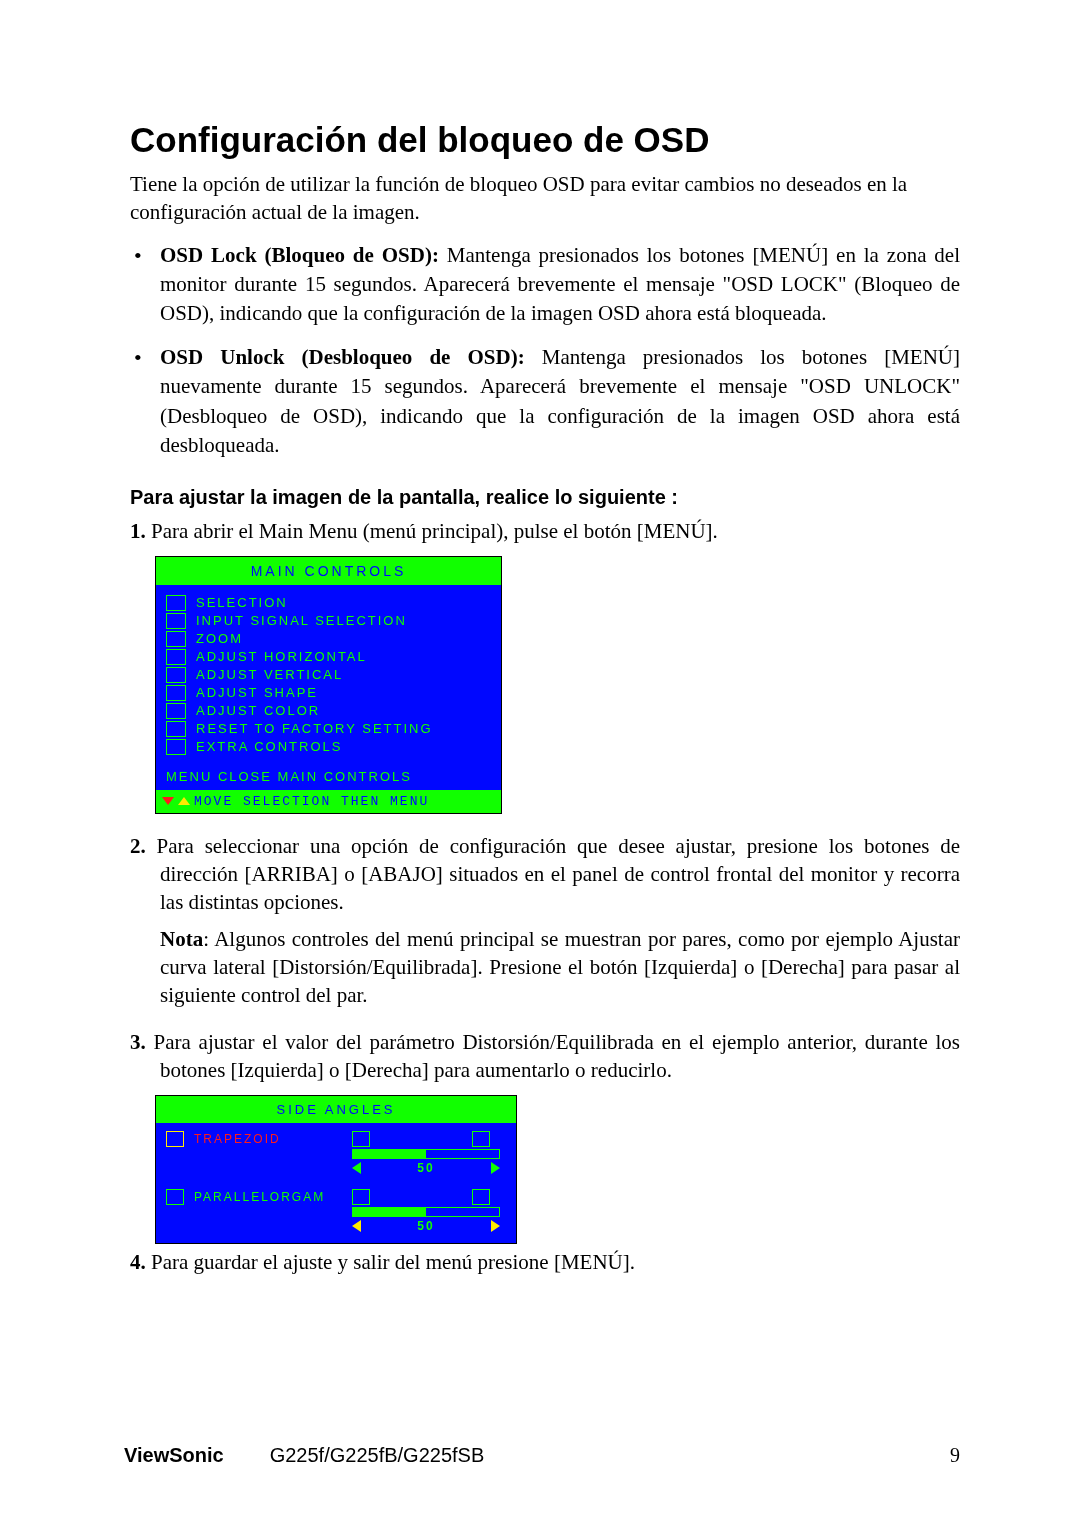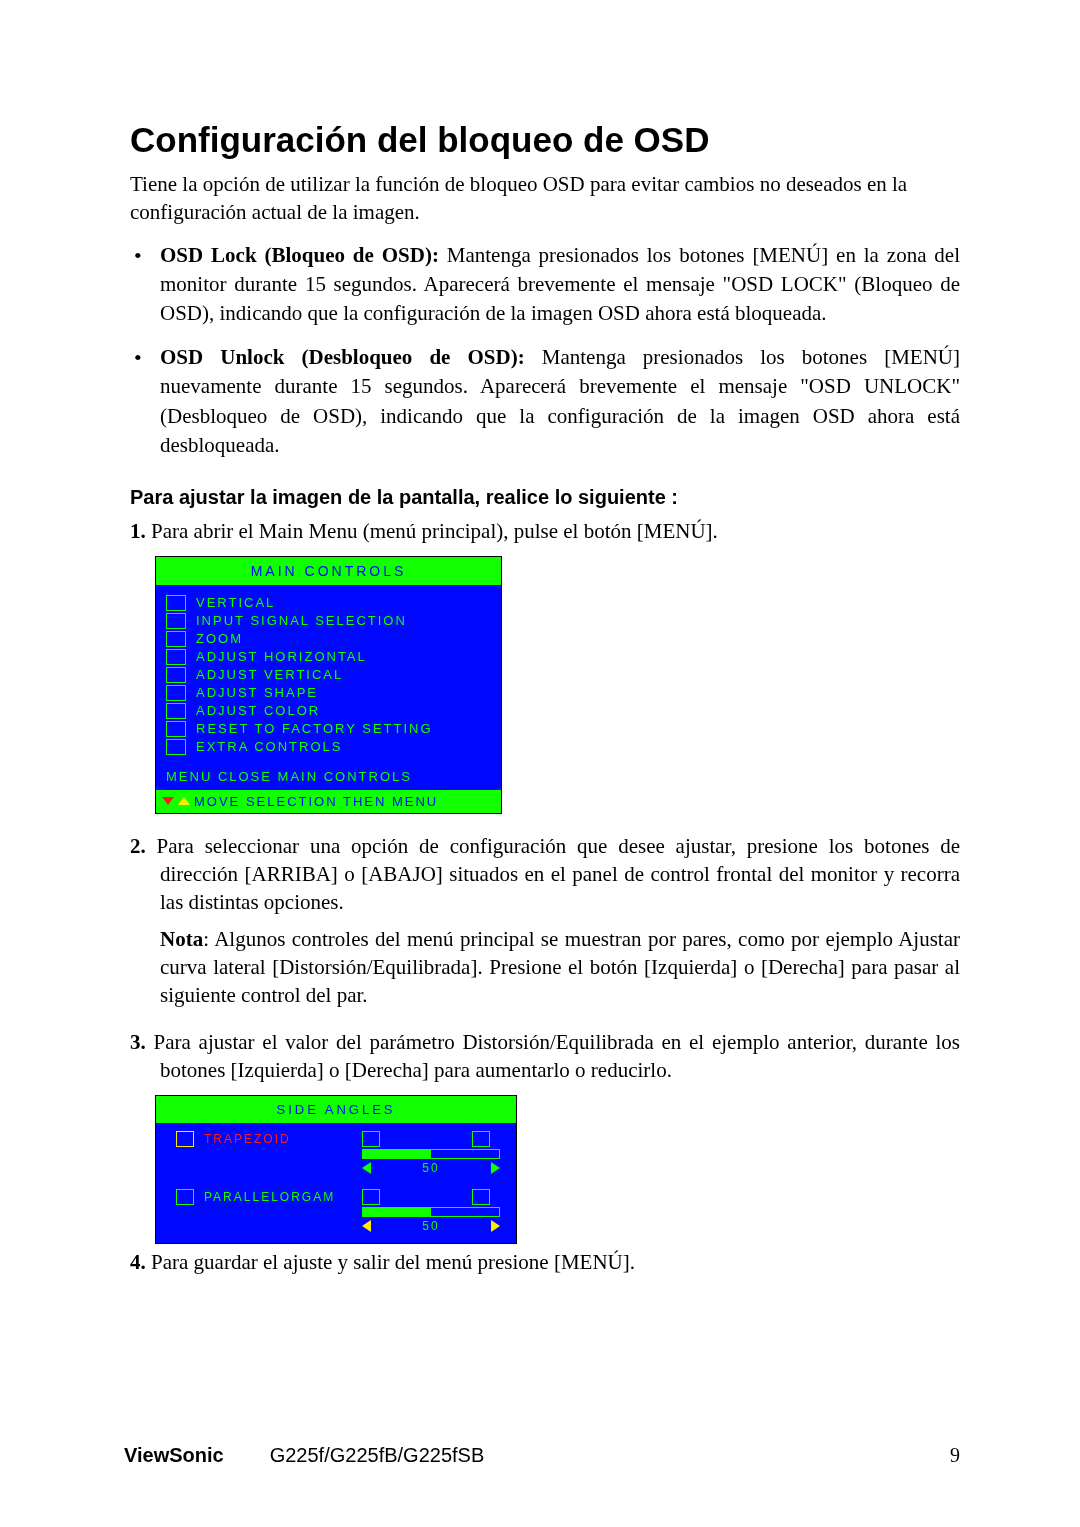--- a/index.html
+++ b/index.html
@@ -14,46 +14,46 @@
   .bold{font-weight:bold;}
 
   
   .osd{font-family:Arial,Helvetica,sans-serif;letter-spacing:2px;font-size:14px;color:#11ff00;background:#0007ff;width:345px;margin:10px 7px 18px 25px;border:1px solid #000;}
   .osd .title{background:#11ff00;color:#0007ff;text-align:center;padding:6px 0;font-size:14px;letter-spacing:3px;}
   .osd .body{padding:10px 10px 6px 10px;}
   .osd .row{display:flex;align-items:center;margin-bottom:2px;}
   .osd .ic{width:18px;height:14px;border:1px solid #11ff00;margin-right:10px;}
   .osd .lbl{font-size:13px;}
   .osd .close{color:#11ff00;padding:6px 10px;font-size:13px;}
-  .osd .foot{background:#11ff00;color:#0007ff;padding:4px 6px;font-size:13px;display:flex;align-items:center;gap:4px;}
+  .osd .foot{background:#11ff00;color:#0007ff;padding:4px 6px;font-size:13px;display:flex;align-items:center;gap:4px;font-family:Liberation Mono, monospace;}
   .tri{width:0;height:0;border-left:6px solid transparent;border-right:6px solid transparent;}
   .tri.down{border-top:8px solid #ff1a1a;}
   .tri.up{border-bottom:8px solid #ffea00;}
 
   
   .osd2{font-family:Arial,Helvetica,sans-serif;letter-spacing:2px;font-size:14px;color:#11ff00;background:#0007ff;width:360px;margin:10px 0 4px 25px;border:1px solid #000;}
   .osd2 .title{background:#11ff00;color:#0007ff;text-align:center;padding:6px 0;font-size:13px;letter-spacing:3px;}
-  .osd2 .body{padding:8px 10px 10px 20px;}
+  .osd2 .body{padding:8px 10px 10px 10px;}
   .osd2 .line{display:flex;align-items:flex-start;margin-bottom:14px;}
   .osd2 .l-left{display:flex;align-items:center;width:180px;}
   .osd2 .sq{width:16px;height:14px;border:1px solid #11ff00;margin-right:10px;}
   .osd2 .sq.y{border-color:#ffec00;}
   .osd2 .name.r{color:#ff1a1a;}
   .osd2 .name{font-size:12px;}
   .osd2 .ctrl{flex:1;}
   .osd2 .shapes{display:flex;justify-content:space-between;margin:0 6px 2px 6px;}
   .osd2 .bar{height:8px;border:1px solid #11ff00;margin:2px 6px;position:relative;}
   .osd2 .bar .fill{position:absolute;left:0;top:0;bottom:0;width:50%;background:#11ff00;}
   .osd2 .arrows{display:flex;justify-content:space-between;align-items:center;margin:0 6px;}
   .atri{width:0;height:0;border-top:6px solid transparent;border-bottom:6px solid transparent;}
   .atri.l{border-right:9px solid #11ff00;}
   .atri.r{border-left:9px solid #11ff00;}
   .atri.ly{border-right:9px solid #ffec00;}
   .atri.ry{border-left:9px solid #ffec00;}
-  .osd2 .num{font-size:12px;color:#11ff00;}
+  .osd2 .num{font-size:12px;color:#11ff00;font-weight:bold;}
 
   .footer{position:absolute;bottom:60px;left:124px;right:120px;display:flex;font-family:Arial,Helvetica,sans-serif;font-size:20px;}
   .footer .brand{font-weight:bold;margin-right:46px;}
   .footer .pg{margin-left:auto;font-family:"Times New Roman",serif;}
 
   .note{margin-top:8px;}
 </style>
 </head>
 <body>
 
@@ -69,21 +69,21 @@
   <div class="sub">Para ajustar la imagen de la pantalla, realice lo siguiente :</div>
 
   <div style="padding-left:0;">
     <div style="font-size:21px;line-height:1.35;margin-bottom:8px;padding-left:30px;text-indent:-30px;"><span class="bold">1.&nbsp;</span><span>Para abrir el Main Menu (menú principal), pulse el botón [MENÚ].</span></div>
 
     <div class="osd">
       <div class="title">MAIN CONTROLS</div>
       <div class="body">
         <div class="row">
             <div class="ic"></div>
-            <div class="lbl">VERTICAL</div>
+            <div class="lbl">SELECTION</div>
           </div>
         <div class="row">
             <div class="ic"></div>
             <div class="lbl">INPUT SIGNAL SELECTION</div>
           </div>
         <div class="row">
             <div class="ic"></div>
             <div class="lbl">ZOOM</div>
           </div>
         <div class="row">

